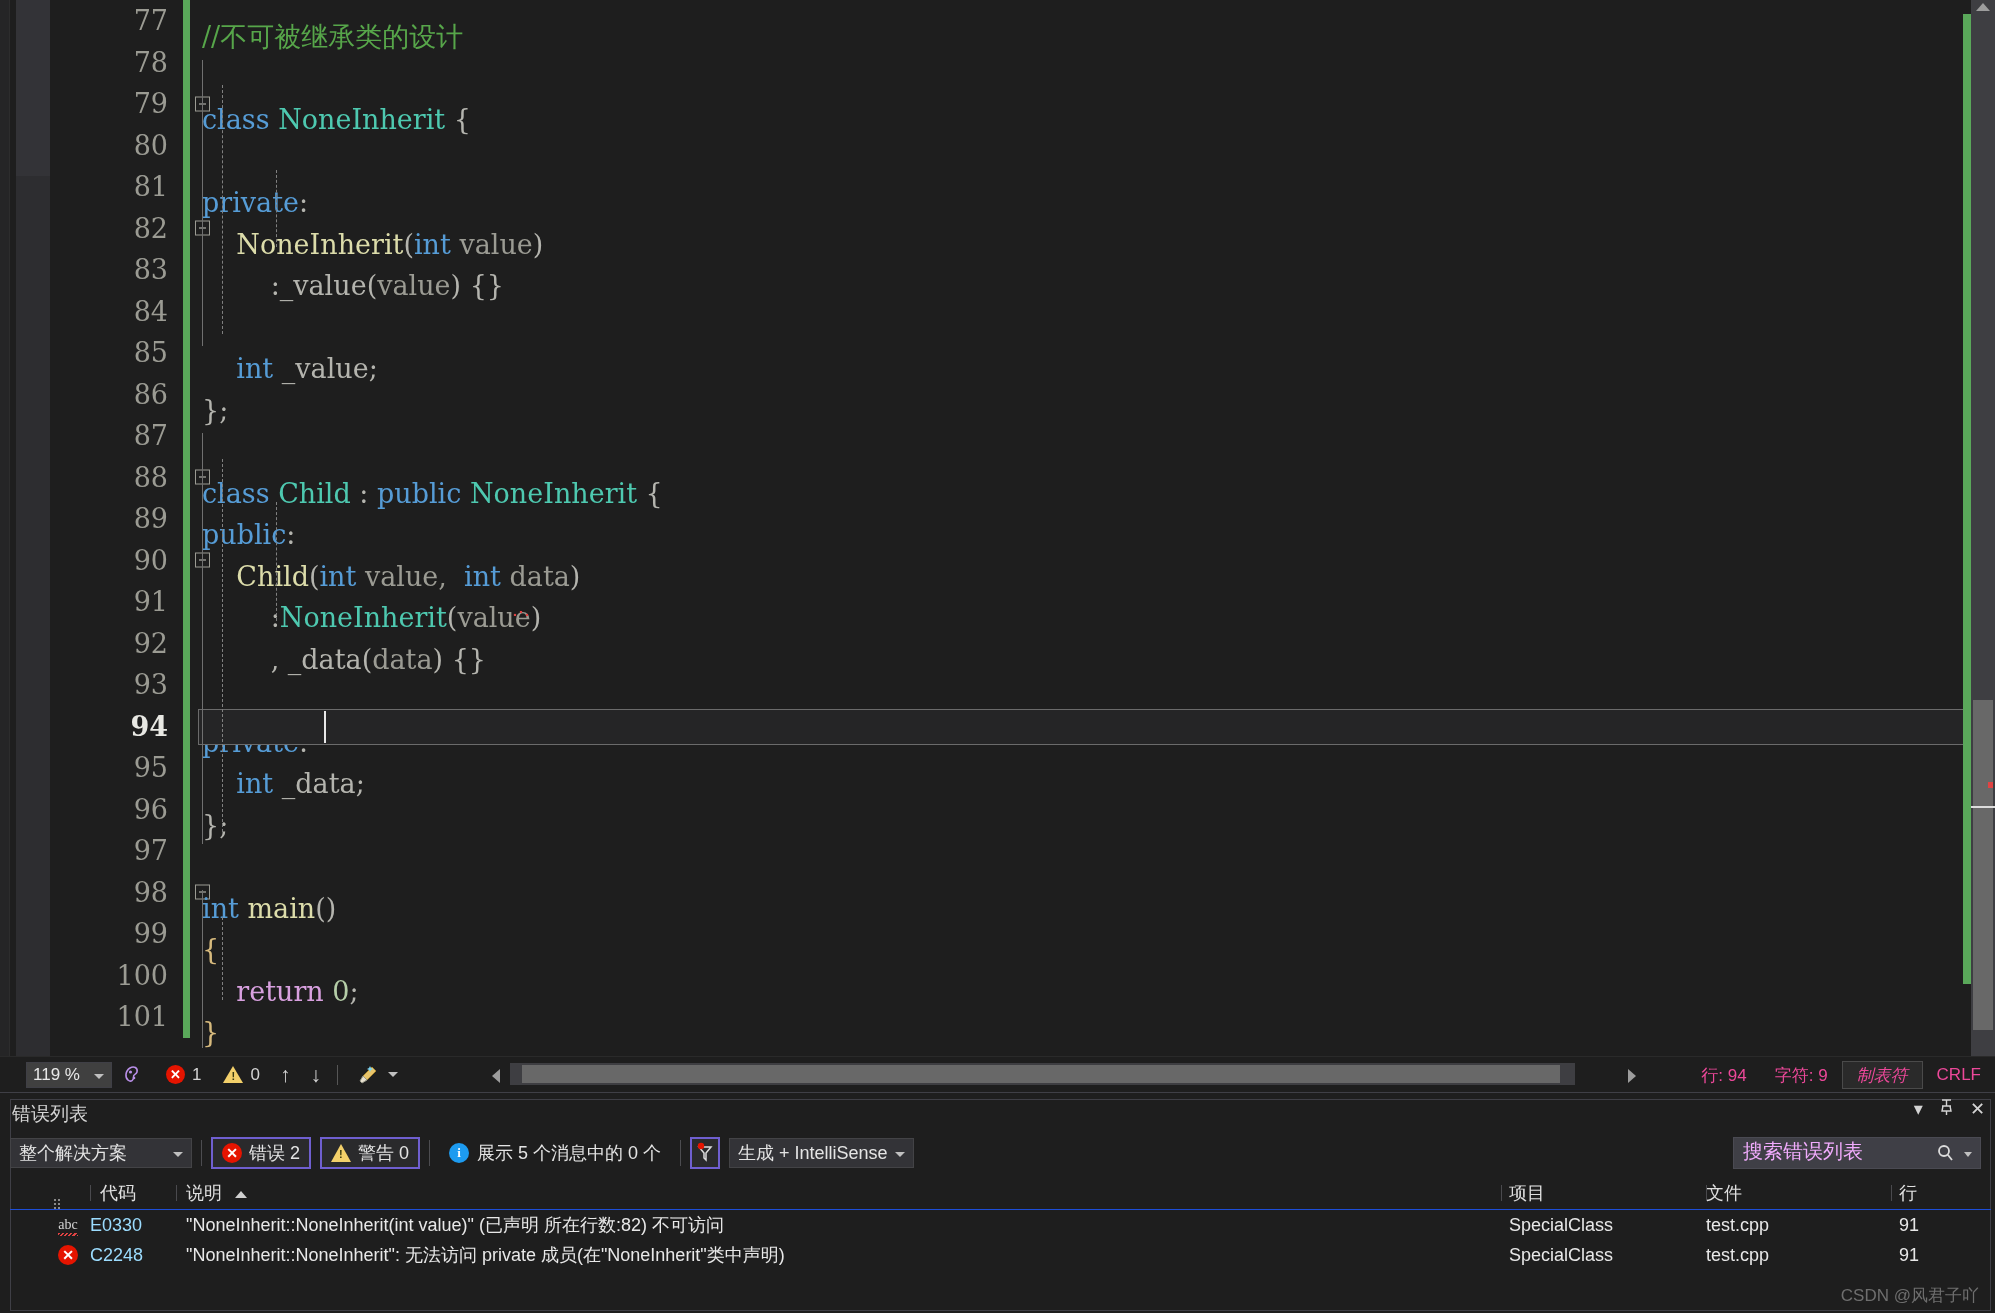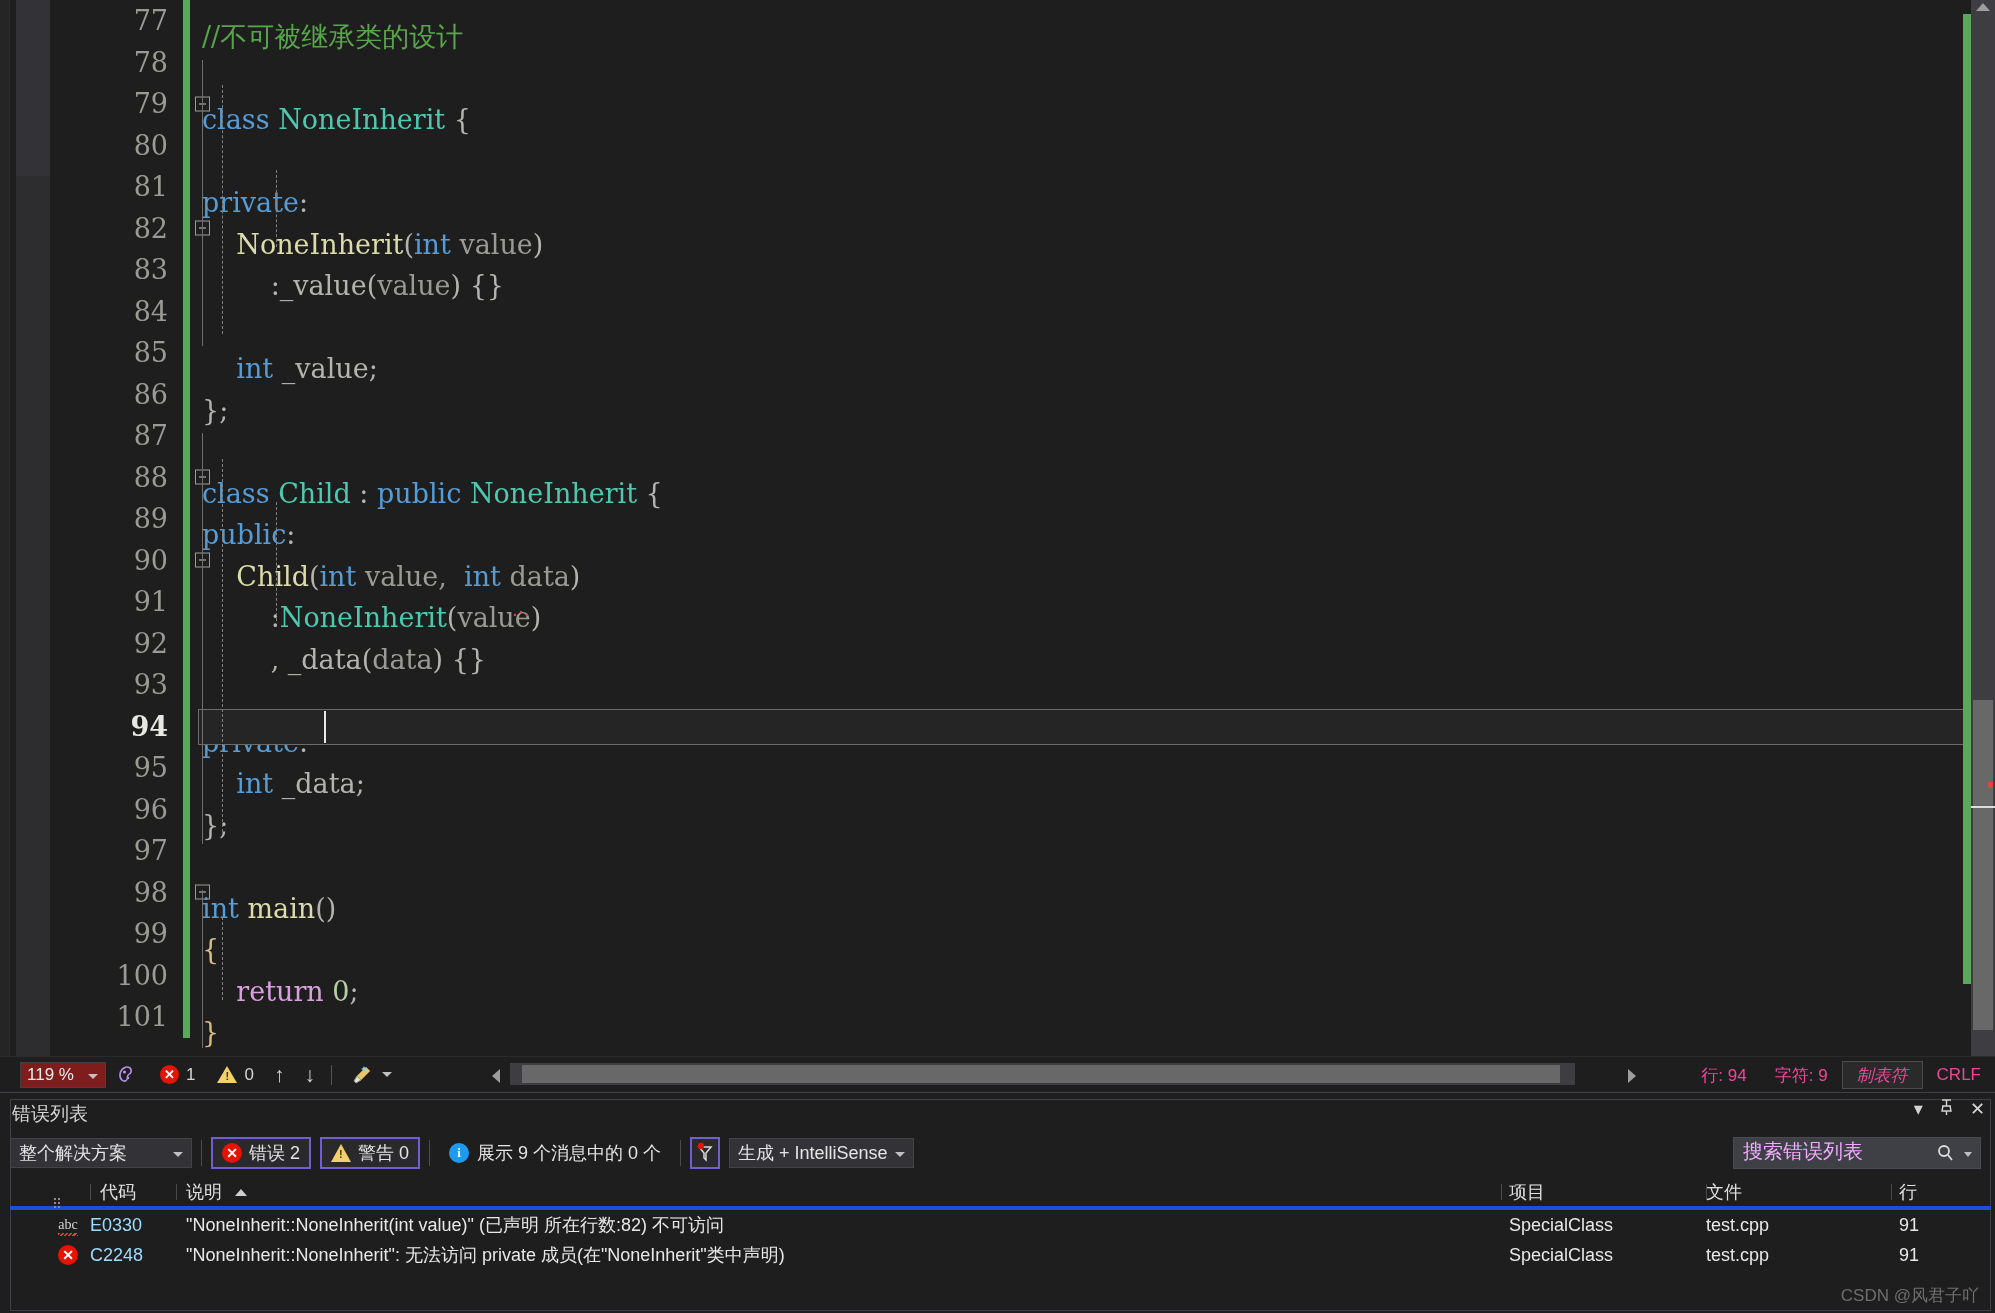--- a/index.html
+++ b/index.html
@@ -115,21 +115,21 @@
   .vchange .bar { position: absolute; left: 0; width: 8px; background: #5aa85a; }
 
   
   .statusbar {
     position: absolute; left: 0; top: 1056px; width: 1995px; height: 36px;
     background: #1e1e1e; display: flex; align-items: center;
     font-size: 17px; color: #d4d4d4;
     border-top: 1px solid #2a2a2a;
   }
   .zoom-combo {
-    margin-left: 20px; width: 86px; height: 26px; background: #7f1d1d;
+    margin-left: 26px; width: 86px; height: 26px; background: #404040;
     border: 1px solid #3f3f46; display: flex; align-items: center;
     padding-left: 6px; font-size: 17px; color: #e8e8e8; position: relative;
   }
   .zoom-combo .tri {
     position: absolute; right: 7px; top: 11px;
     border-left: 5px solid transparent; border-right: 5px solid transparent;
     border-top: 5px solid #c0c0c0;
   }
   .sb-icon { margin-left: 10px; display: inline-flex; align-items: center; }
   .sb-group { display: flex; align-items: center; gap: 7px; margin-left: 22px; }
@@ -228,21 +228,21 @@
   .search-box .tri {
     position: absolute; right: 8px; top: 14px;
     border-left: 4px solid transparent; border-right: 4px solid transparent;
     border-top: 5px solid #c0c0c0;
   }
 
   
   .err-table { position: absolute; left: 10px; top: 84px; right: 4px; bottom: 0; }
   .err-head {
     display: flex; height: 33px; align-items: center;
-    border-bottom: 4px solid #1d4ed8; color: #e0e0e0; font-size: 18px;
+    border-bottom: 1px solid #1d4ed8; color: #e0e0e0; font-size: 18px;
   }
   .err-head > div, .err-row > div { position: relative; }
   .err-head > div + div::before {
     content: ""; position: absolute; left: 0; top: 4px; bottom: 4px; width: 1px; background: #4a4a4e;
   }
   .err-row { display: flex; height: 30px; align-items: center; font-size: 18px; color: #e8e8e8; }
   .col-sel   { width: 36px; flex: none; }
   .col-icon  { width: 44px; flex: none; display: flex; align-items: center; justify-content: center; }
   .col-code  { width: 86px; flex: none; color: #9cdcfe; }
   .col-desc  { flex: 1 1 auto; padding-left: 10px; white-space: nowrap; overflow: hidden; }
@@ -413,21 +413,21 @@
       </div>
       <div style="width:9px"></div>
       <div class="toggle-btn">
         <span class="warn-tri" style="border-bottom-width:18px;"></span>
         <span>警告 0</span>
       </div>
       <div class="tb-divider"></div>
 
       <div class="info-item">
         <span class="info-dot">i</span>
-        <span>展示 9 个消息中的 0 个</span>
+        <span>展示 5 个消息中的 0 个</span>
       </div>
       <div class="tb-divider"></div>
 
       <div class="filter-btn">
         <svg width="20" height="22" viewBox="0 0 20 22">
           <path d="M4 5 h12 l-5 6 v7 l-2 -2 v-5 Z" fill="none" stroke="#dcdcdc" stroke-width="1.5"></path>
           <circle cx="6" cy="4" r="3.2" fill="#e51400"></circle>
         </svg>
       </div>
 

